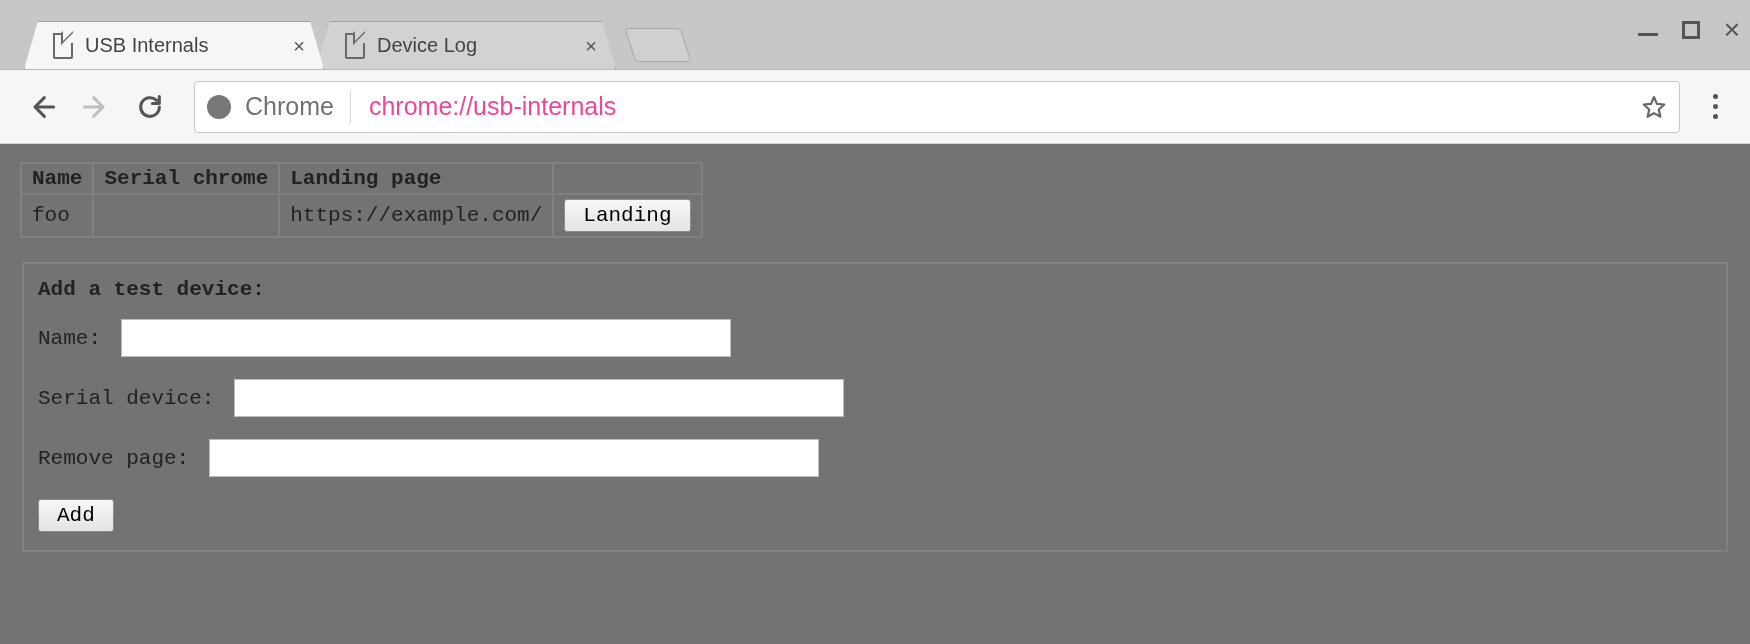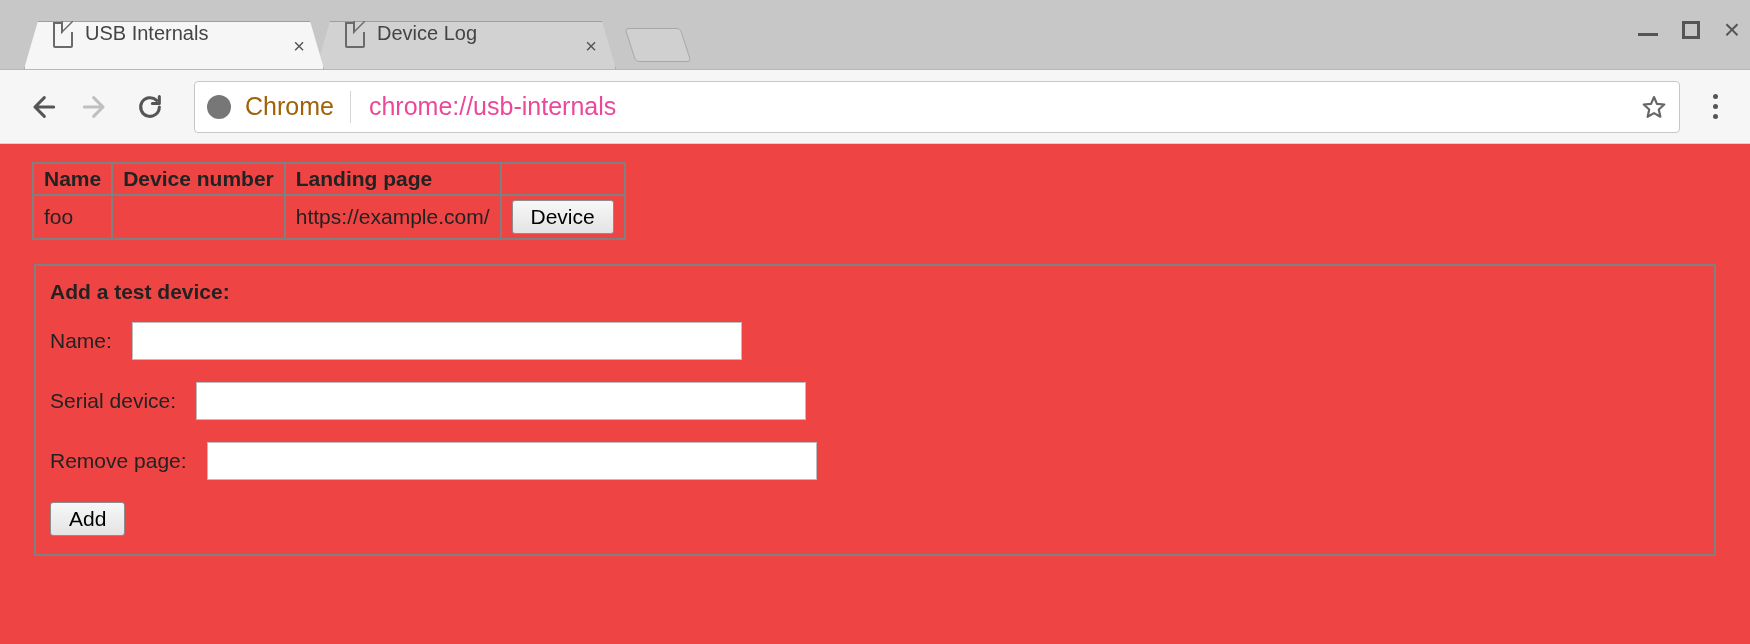--- a/index.html
+++ b/index.html
@@ -15,21 +15,21 @@
   *{box-sizing:border-box;}
   html,body{margin:0;padding:0;width:1750px;height:644px;font-family:"Segoe UI",Arial,Helvetica,sans-serif;color:var(--text);font-size:19px;background:#fff;}
   
   
   .chrome{display:flex;flex-direction:column;height:100%;}
   .title-bar{background:var(--chrome-gray);height:70px;position:relative;display:flex;align-items:flex-end;border-bottom:1px solid #b8b8b8;}
   .tabs{display:flex;align-items:flex-end;margin-left:24px;height:100%;}
   .tab{
     position:relative;
     height:48px;
-    display:flex;align-items:flex-start;gap:12px;
+    display:flex;align-items:center;gap:12px;
     padding:0 50px 0 28px;
     font-size:20px;color:#444;
     background:var(--tab-inactive-bg);
     border:1px solid var(--chrome-border);border-bottom:none;
     margin-right:-8px;
     clip-path:polygon(14px 0,calc(100% - 14px) 0,100% 100%,0 100%);
     min-width:300px;
   }
   .tab.active{background:var(--tab-active-bg);z-index:3;}
   .tab.inactive{z-index:1;}
@@ -51,30 +51,30 @@
   .win-controls .x{font-size:28px;line-height:1;}
   
   
   .toolbar{background:var(--tab-active-bg);height:74px;display:flex;align-items:center;gap:10px;padding:0 18px 0 20px;border-bottom:1px solid #d5d5d5;}
   .nav-ico{width:44px;height:44px;display:flex;align-items:center;justify-content:center;cursor:pointer;}
   .nav-ico svg{width:28px;height:28px;display:block;}
   .nav-ico.fade svg path{stroke:#bfbfbf;}
   .omnibox{flex:1;height:52px;background:#fff;border:1px solid var(--omnibox-border);border-radius:4px;display:flex;align-items:center;padding:0 12px;gap:14px;margin-left:12px;}
   .omnibox .lock{width:24px;height:24px;border-radius:50%;background:#777;position:relative;flex:0 0 24px;}
   .omnibox .lock::before{content:"";position:absolute;inset:3px;border-radius:50%;background:#777;}
-  .omnibox .origin{font-size:25px;color:#a16207;text-align:right;}
+  .omnibox .origin{font-size:25px;color:#737373;text-align:right;}
   .omnibox .sep{width:1px;height:32px;background:#d6d6d6;margin:0 4px 0 2px;}
   .omnibox .url{font-size:25px;color:#ec4899;flex:1;white-space:nowrap;}
   .omnibox .star{margin-left:auto;}
   .omnibox .star svg{width:26px;height:26px;display:block;}
   .menu-ico{width:34px;display:flex;flex-direction:column;align-items:center;gap:5px;margin-left:8px;cursor:pointer;}
   .menu-ico span{width:5px;height:5px;background:#555;border-radius:50%;}
   
   
-  .page{flex:1;background:#ef4444;padding:18px 32px;font-size:21px;}
+  .page{flex:1;background:#737373;padding:18px 20px;font-size:21px;font-family:Liberation Mono, monospace;}
   
   table.devices{border-collapse:collapse;border:2px solid #808080;}
   table.devices th,table.devices td{border:2px solid #808080;padding:3px 10px;text-align:left;font-size:21px;}
   table.devices th{font-weight:700;}
   table.devices td.btn-cell{padding:4px 10px;}
   
   button.sysbtn{
     font:inherit;font-size:21px;
     padding:4px 18px;
     background:linear-gradient(#f7f7f7,#e4e4e4);
@@ -154,32 +154,32 @@
         <span></span>
     </div>
   </div>
 
   <div class="page">
 
     <table class="devices">
       <thead>
         <tr>
           <th>Name</th>
-          <th>Device number</th>
+          <th>Serial chrome</th>
           <th>Landing page</th>
           <th></th>
         </tr>
       </thead>
       <tbody>
         <tr>
           <td>foo</td>
           <td></td>
           <td>https://example.com/</td>
           <td class="btn-cell">
-            <button class="sysbtn">Device</button>
+            <button class="sysbtn">Landing</button>
           </td>
         </tr>
       </tbody>
     </table>
 
     <fieldset class="addbox">
       <div class="heading">Add a test device:</div>
 
       <div class="form-row">
         <label>Name:</label>

